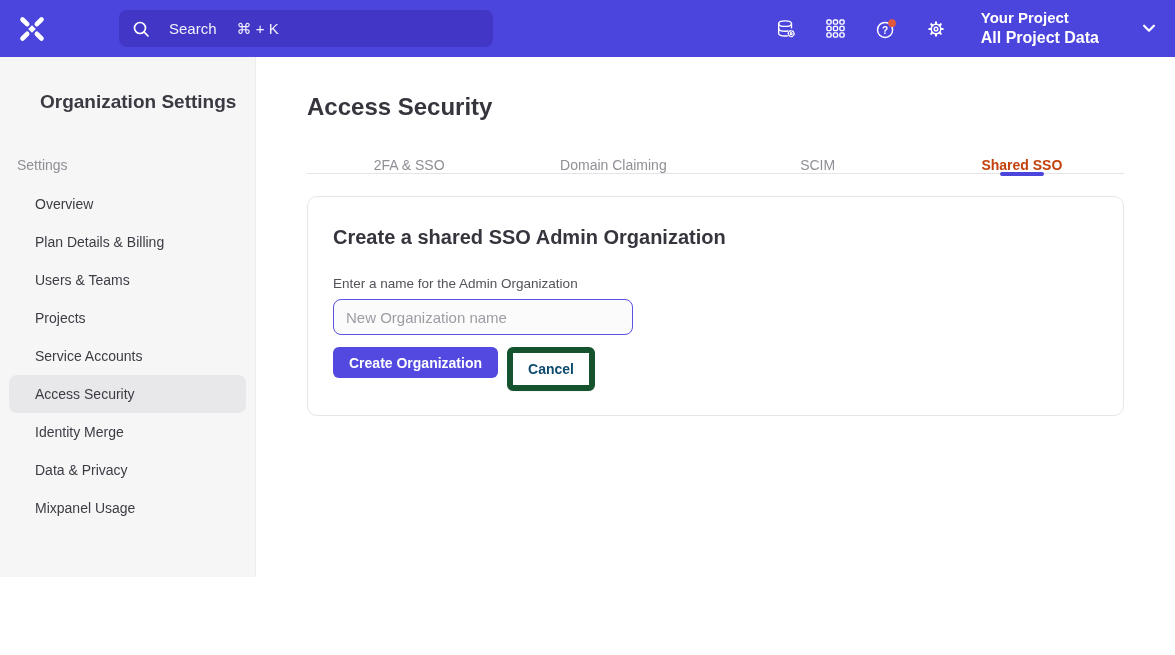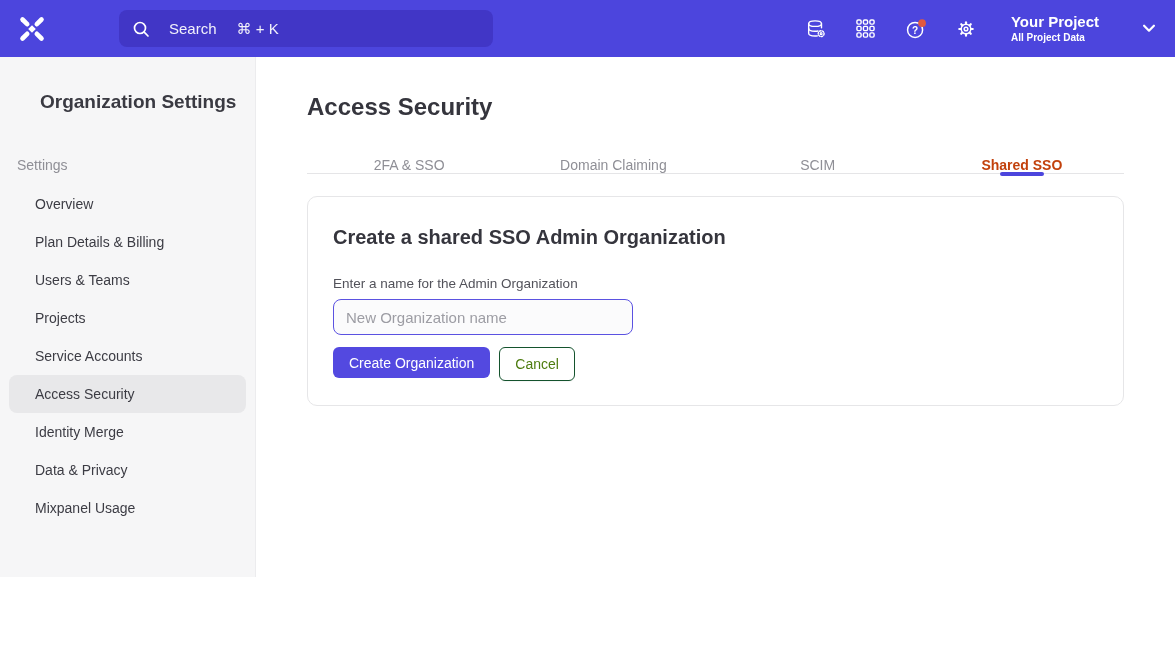--- a/index.html
+++ b/index.html
@@ -13,21 +13,21 @@
   .nav-link { font-size:14.5px; font-weight:600; color:#fff; cursor:pointer; display:flex; align-items:center; gap:9px; }
   .nav-link svg { margin-top:2px; }
   .searchbar { margin-left:55px; width:374px; height:37px; background:#4136c6; border-radius:8px;
     display:flex; align-items:center; padding:0 13px; cursor:text;gap:8px; }
   .searchbar .stext { font-size:15px; color:rgba(255,255,255,.93); margin-left:11px; }
   .searchbar .skey { font-size:15px; color:rgba(255,255,255,.93); margin-left:12px; }
   .nav-right { margin-left:auto; display:flex; align-items:center; gap:28px; padding-right:20px; }
   .icon-btn { width:22px; height:22px; display:flex; align-items:center; justify-content:center; cursor:pointer; position:relative; }
   .project-block { display:flex; flex-direction:column; line-height:1.25; margin-left:6px; cursor:pointer; }
   .project-name { font-size:15px; font-weight:700; }
-  .project-scope { font-size:10px; font-weight:700; }
+  .project-scope { font-size:16px; font-weight:700; }
   .project-chevron { margin-left:16px; cursor:pointer; display:flex; align-items:center; }
 
   
   .app { display:flex; height:520px; }
 
   
   .sidebar { width:256px; background:#f6f6f7; border-right:1px solid #ececee; flex:none; }
   .sidebar-title { margin:34px 0 0 40px; font-size:19px; font-weight:700; color:#3a3a42; }
   .sidebar-section { margin:44px 0 12px 17px; font-size:14px; color:#8f8f96; }
   .sidebar-items { padding:0 9px; }
@@ -48,24 +48,24 @@
 
   .card { width:817px; margin-top:22px; border:1px solid #e6e6e8; border-radius:10px;
     padding:29px 25px 24px 25px; background:#fff; }
   .card-title { font-size:20px; font-weight:700; color:#35353d; }
   .field-label { margin-top:27px; font-size:13.5px; color:#52525a; }
   .org-input { margin-top:8px; width:300px; height:36px; border:1.5px solid #5b52e1; border-radius:8px;
     background:#fbfbfc; padding:0 12px; font-size:15px; color:#3a3a42; outline:none;
     font-family:"Liberation Sans","DejaVu Sans",sans-serif; display:block; }
   .org-input::placeholder { color:#9d9da4; }
   .btn-row { margin-top:12px; display:flex; gap:9px; }
-  .btn { height:31px; border-radius:6px; font-size:14px; font-weight:400; cursor:pointer;
+  .btn { height:31px; border-radius:6px; font-size:14px; font-weight:700; cursor:pointer;
     font-family:"Liberation Sans","DejaVu Sans",sans-serif; display:inline-flex; align-items:center; }
   .btn-primary { background:#5349e0; color:#fff; border:none; padding:0 16px; }
-  .btn-secondary { background:#fff; color:#4d7c0f; border:1px solid #14532d; padding:16px 15px;
+  .btn-secondary { background:#fff; color:#0c4a6e; border:6px solid #14532d; padding:16px 15px;
     box-shadow:0 1px 1px rgba(0,0,0,.04); }
 </style>
 </head>
 <body>
 
 <div class="navbar">
   <div class="brand">
     <svg width="30" height="30" viewBox="0 0 30 30">
       <g stroke="#fff" stroke-width="4.6" stroke-linecap="round">
         <line x1="5.5" y1="5.5" x2="10.2" y2="10.2"></line>

